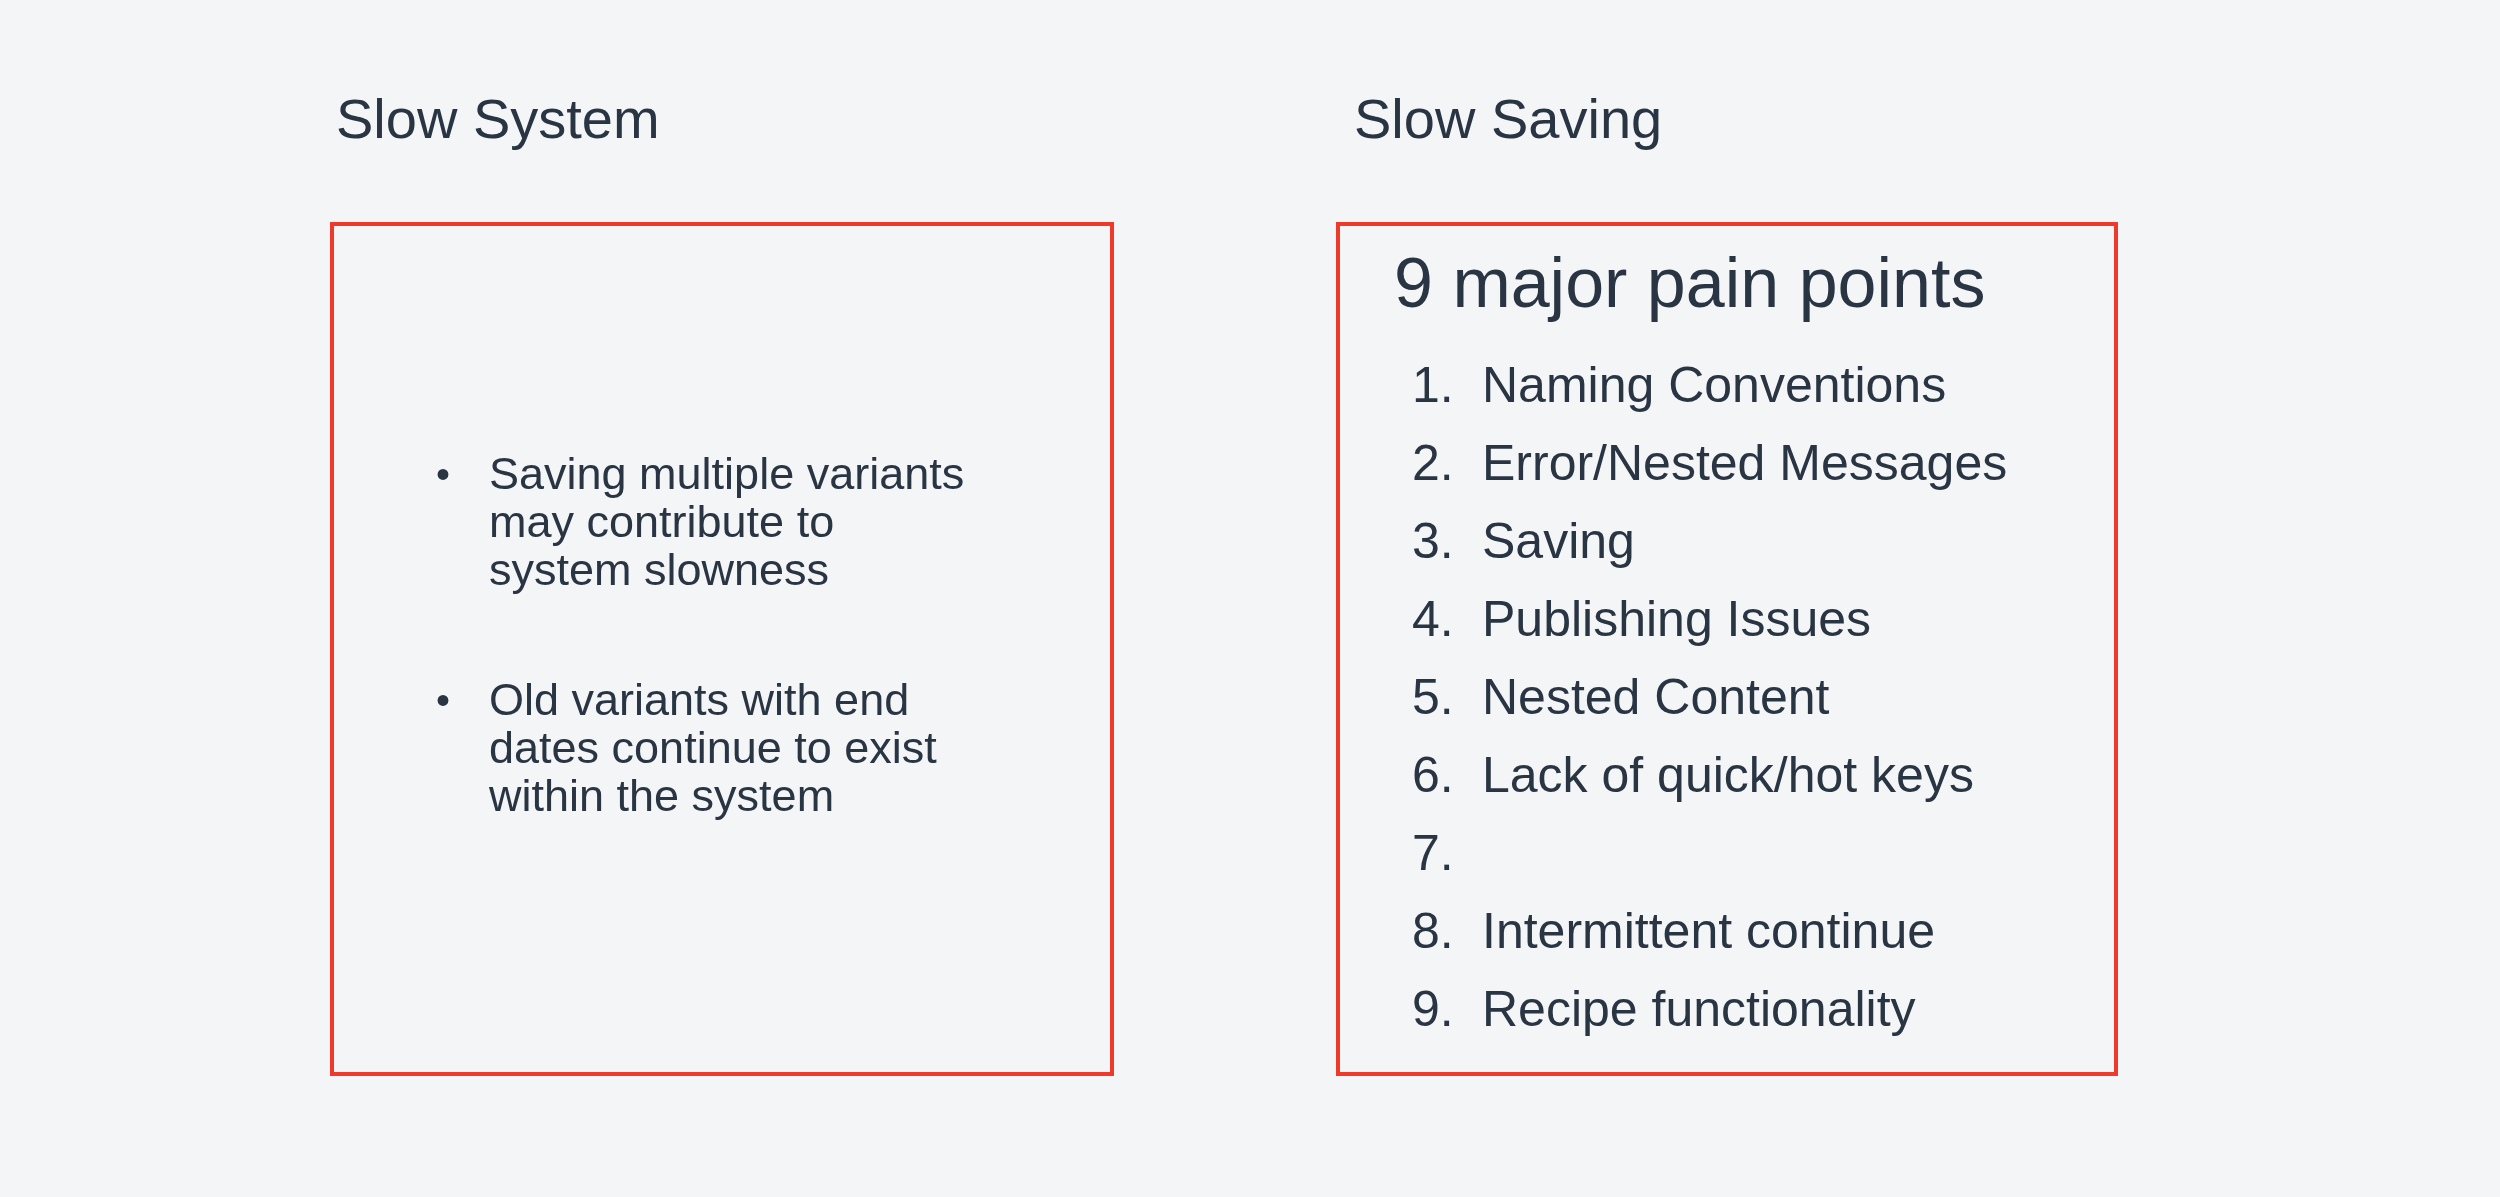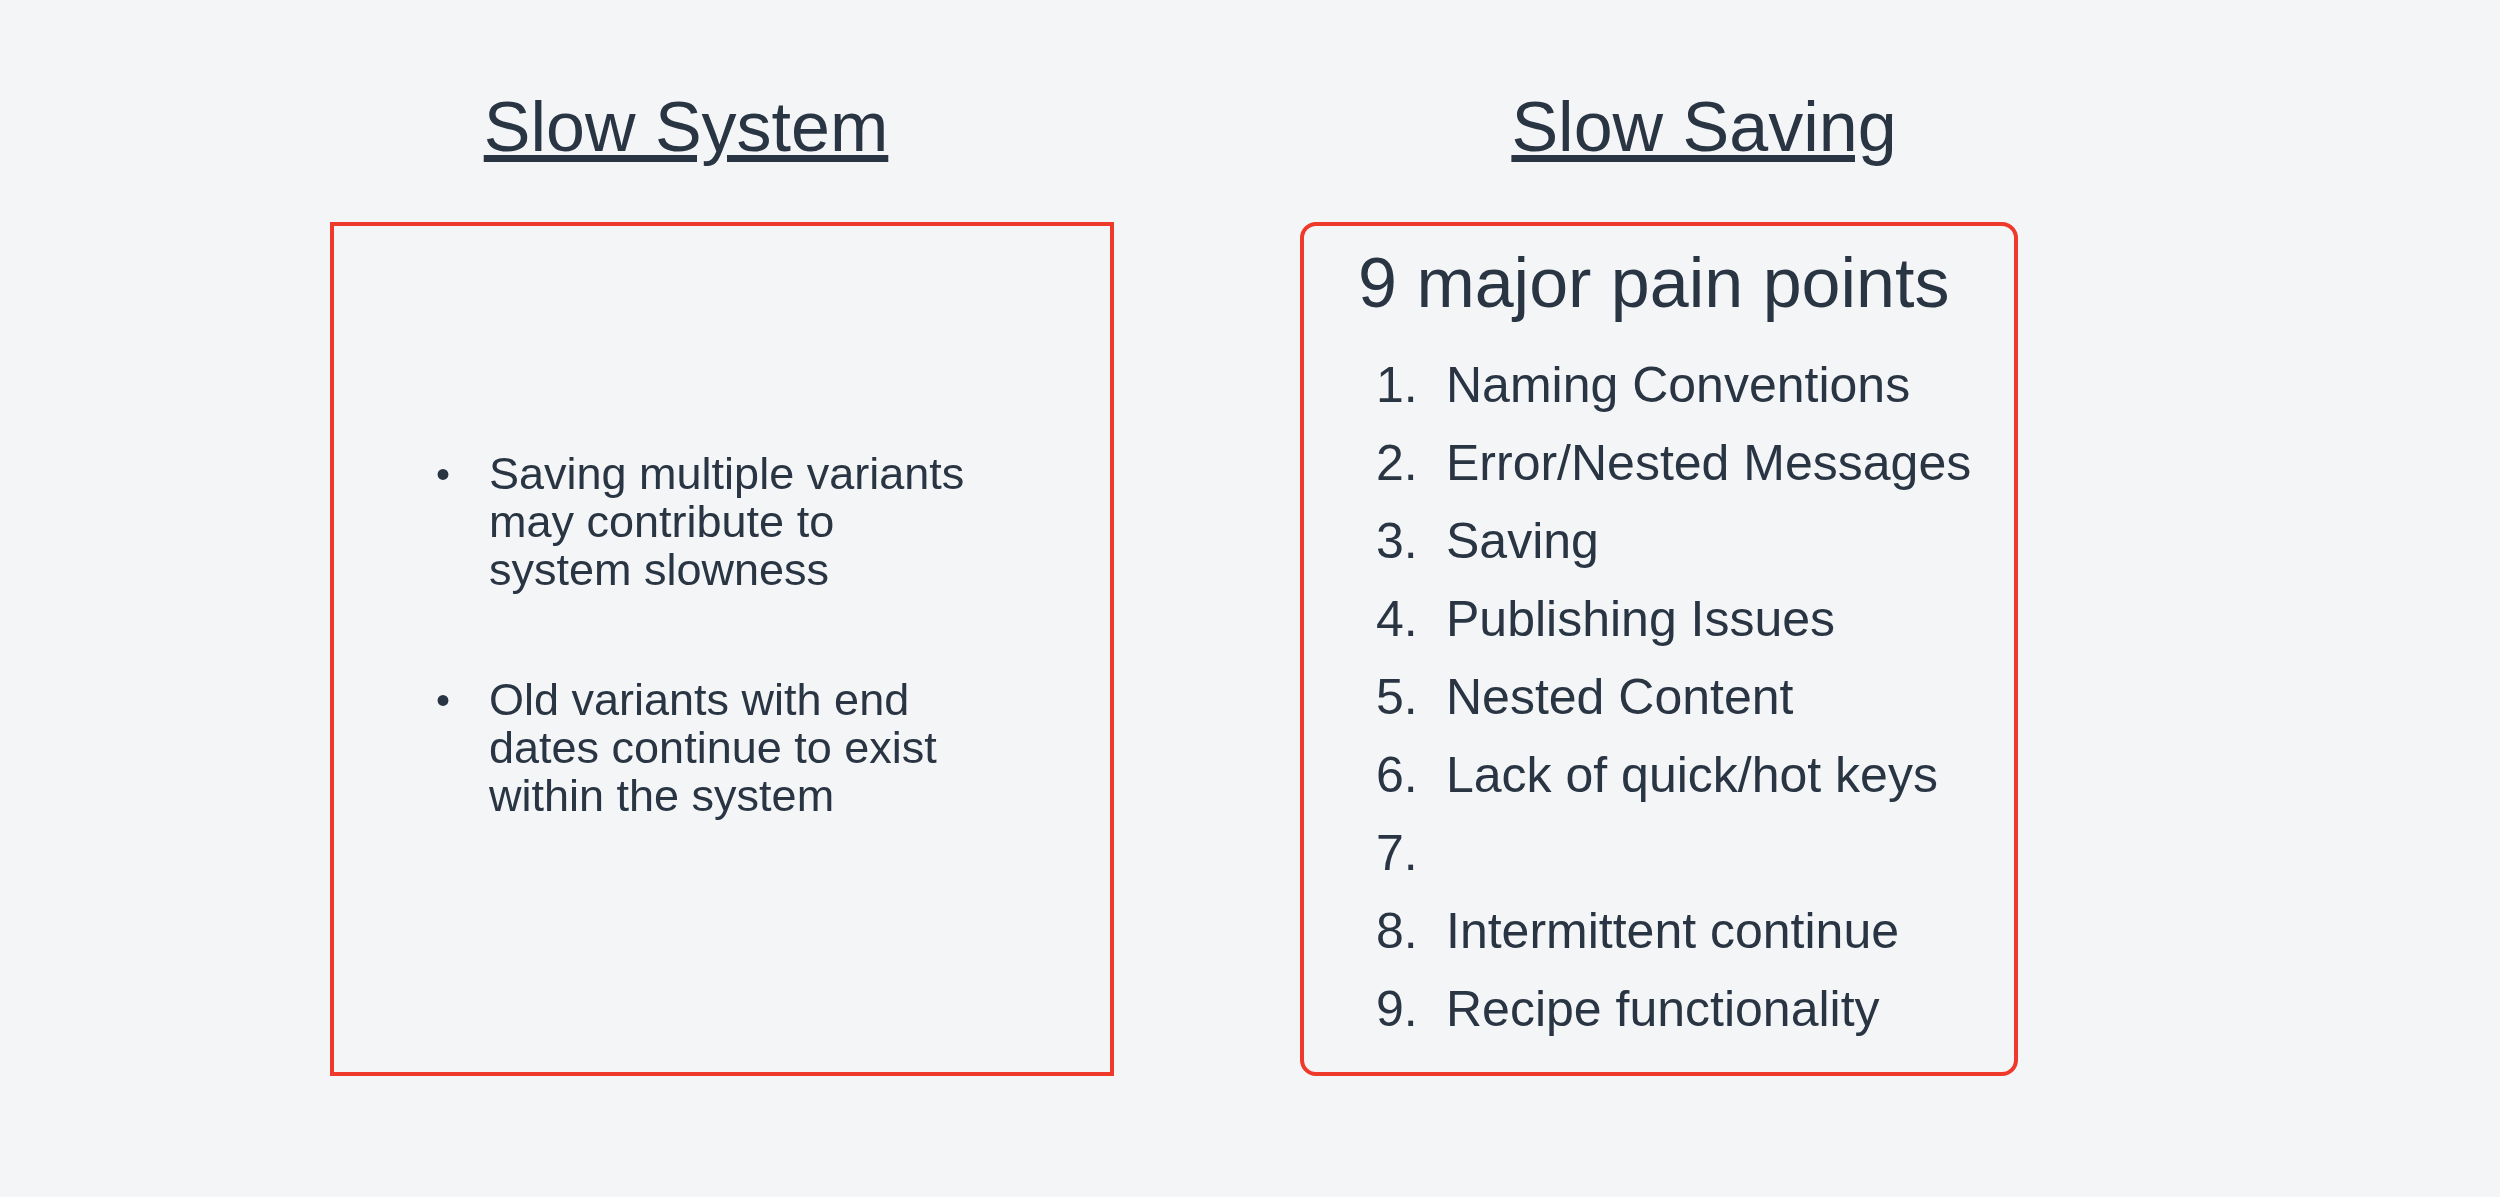--- a/index.html
+++ b/index.html
@@ -14,37 +14,35 @@
     width:2500px;height:1197px;
     background:var(--background);
     color:var(--text-color);
     font-family:"Liberation Sans",sans-serif;
     overflow:hidden;
   }
   .panel-title{
     position:absolute;
     top:87px;
     width:700px;
-    text-align:center;
-    font-size:70px;
+    font-size:56px;
     font-weight:500;
     line-height:1.15;
     white-space:nowrap;
-    text-decoration:underline;
   }
   .panel-title.left{left:336px;}
   .panel-title.right{left:1354px;}
   .frame{
     position:absolute;
     top:222px;
     border:4px solid var(--frame-color);
     background:var(--background);
   }
   .frame.left-frame{left:330px;width:784px;height:854px;}
-  .frame.right-frame{left:1300px;width:718px;height:854px;border-radius:16px;}
+  .frame.right-frame{left:1336px;width:782px;height:854px;}
   ul.bullets{
     position:absolute;
     left:102px;top:224px;
     list-style:none;
     width:560px;
   }
   li.bullet-item{
     display:flex;
     font-size:45px;
     line-height:48px;

